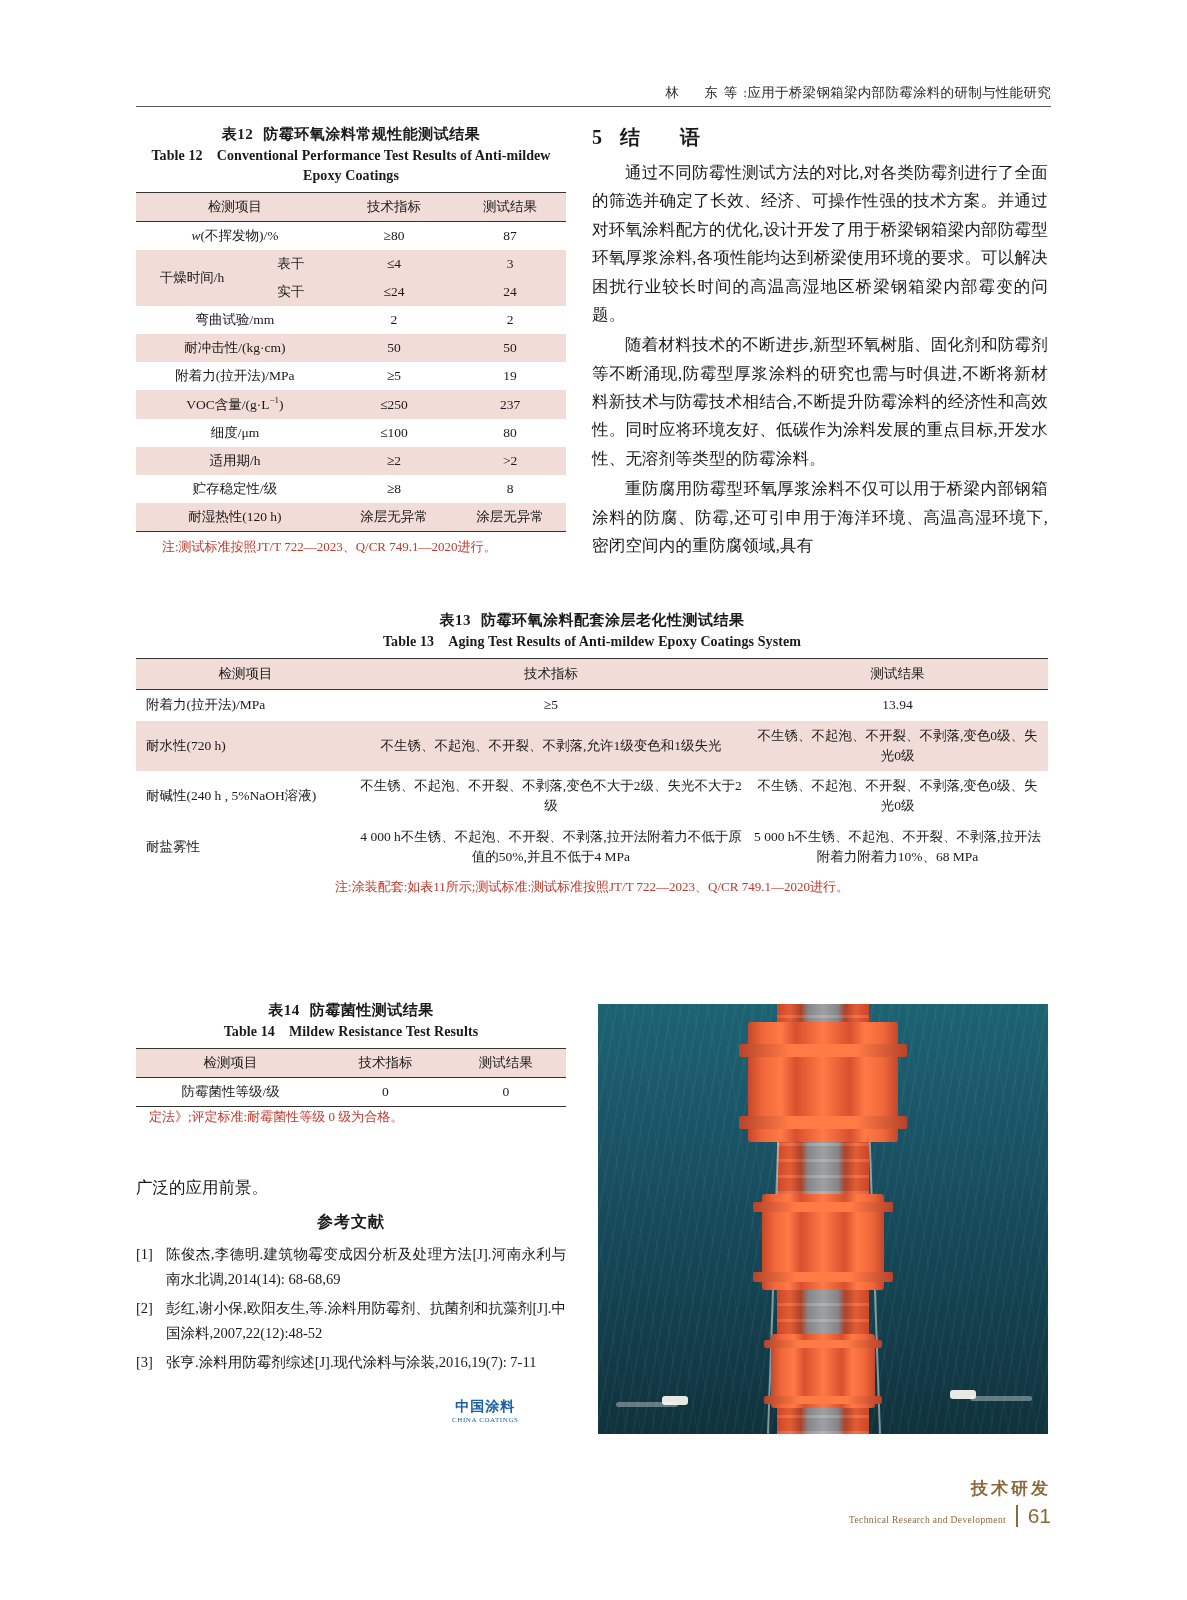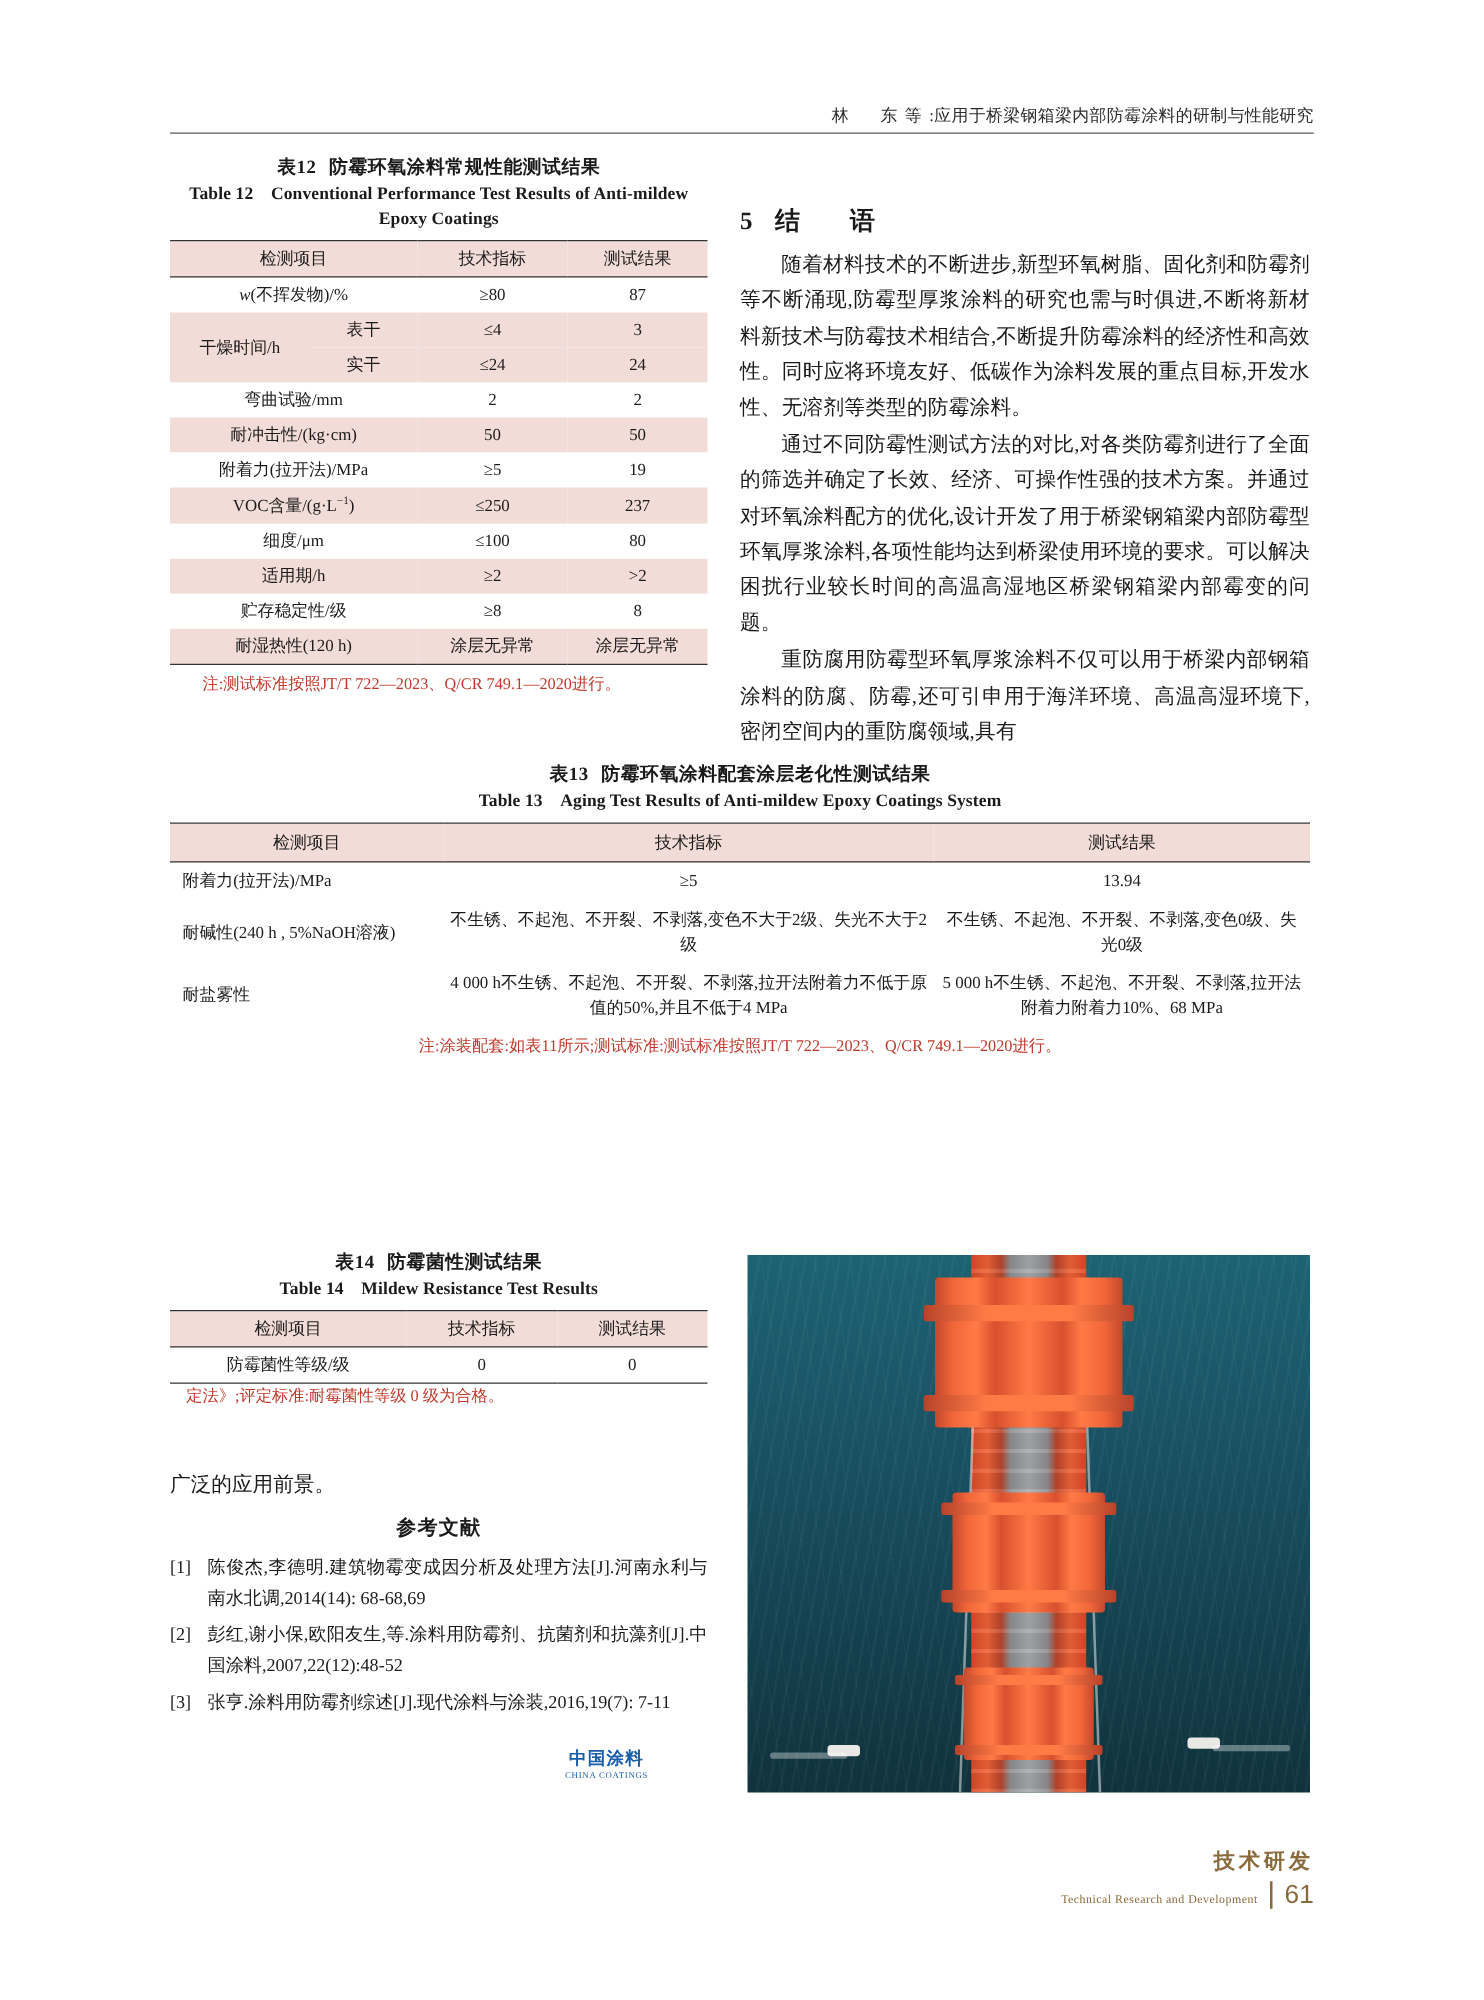--- a/index.html
+++ b/index.html
@@ -47,21 +47,20 @@
     position: absolute;
     left: 136px;
     top: 124px;
     width: 430px;
   }
   .col-right {
     position: absolute;
     left: 592px;
     top: 124px;
     width: 456px;
-    margin-top: 39px;
   }
 
   
   .tbl-title {
     text-align: center;
     line-height: 1.45;
     margin-bottom: 6px;
   }
   .tbl-title .cn {
     font-family: "Liberation Serif", serif;
@@ -378,22 +377,22 @@
       </tr>
     </tbody>
       </table>
     <div class="note">注:测试标准按照JT/T 722—2023、Q/CR 749.1—2020进行。</div>
   </div>
 
   <div class="col-right">
     <div class="sec-title">
       <span class="n">5</span><span class="t">结　语</span>
     </div>
+    <p class="para">通过不同防霉性测试方法的对比,对各类防霉剂进行了全面的筛选并确定了长效、经济、可操作性强的技术方案。并通过对环氧涂料配方的优化,设计开发了用于桥梁钢箱梁内部防霉型环氧厚浆涂料,各项性能均达到桥梁使用环境的要求。可以解决困扰行业较长时间的高温高湿地区桥梁钢箱梁内部霉变的问题。</p>
     <p class="para">随着材料技术的不断进步,新型环氧树脂、固化剂和防霉剂等不断涌现,防霉型厚浆涂料的研究也需与时俱进,不断将新材料新技术与防霉技术相结合,不断提升防霉涂料的经济性和高效性。同时应将环境友好、低碳作为涂料发展的重点目标,开发水性、无溶剂等类型的防霉涂料。</p>
-    <p class="para">通过不同防霉性测试方法的对比,对各类防霉剂进行了全面的筛选并确定了长效、经济、可操作性强的技术方案。并通过对环氧涂料配方的优化,设计开发了用于桥梁钢箱梁内部防霉型环氧厚浆涂料,各项性能均达到桥梁使用环境的要求。可以解决困扰行业较长时间的高温高湿地区桥梁钢箱梁内部霉变的问题。</p>
     <p class="para">重防腐用防霉型环氧厚浆涂料不仅可以用于桥梁内部钢箱涂料的防腐、防霉,还可引申用于海洋环境、高温高湿环境下,密闭空间内的重防腐领域,具有</p>
   </div>
 
   <div class="wide-block">
     <div class="tbl-title">
       <div class="cn">
         <span class="num">表13</span><span>防霉环氧涂料配套涂层老化性测试结果</span>
       </div>
       <div class="en">Table 13　Aging Test Results of Anti-mildew Epoxy Coatings System</div>
     </div>
@@ -402,20 +401,25 @@
       <tbody>
           <tr class="row-shade rule-top rule-mid">
         <td style="width:24%">检测项目</td>
         <td style="width:43%">技术指标</td>
         <td style="width:33%">测试结果</td>
       </tr>
       <tr class="row-plain">
         <td class="left">附着力(拉开法)/MPa</td>
         <td>≥5</td>
         <td>13.94</td>
+      </tr>
+      <tr class="row-shade">
+        <td class="left">耐水性(720 h)</td>
+        <td>不生锈、不起泡、不开裂、不剥落,允许1级变色和1级失光</td>
+        <td>不生锈、不起泡、不开裂、不剥落,变色0级、失光0级</td>
       </tr>
       <tr class="row-plain">
         <td class="left">耐碱性(240 h , 5%NaOH溶液)</td>
         <td>不生锈、不起泡、不开裂、不剥落,变色不大于2级、失光不大于2级</td>
         <td>不生锈、不起泡、不开裂、不剥落,变色0级、失光0级</td>
       </tr>
       <tr class="row-plain">
         <td class="left">耐盐雾性</td>
         <td>4 000 h不生锈、不起泡、不开裂、不剥落,拉开法附着力不低于原值的50%,并且不低于4 MPa</td>
         <td>5 000 h不生锈、不起泡、不开裂、不剥落,拉开法附着力附着力10%、68 MPa</td>

